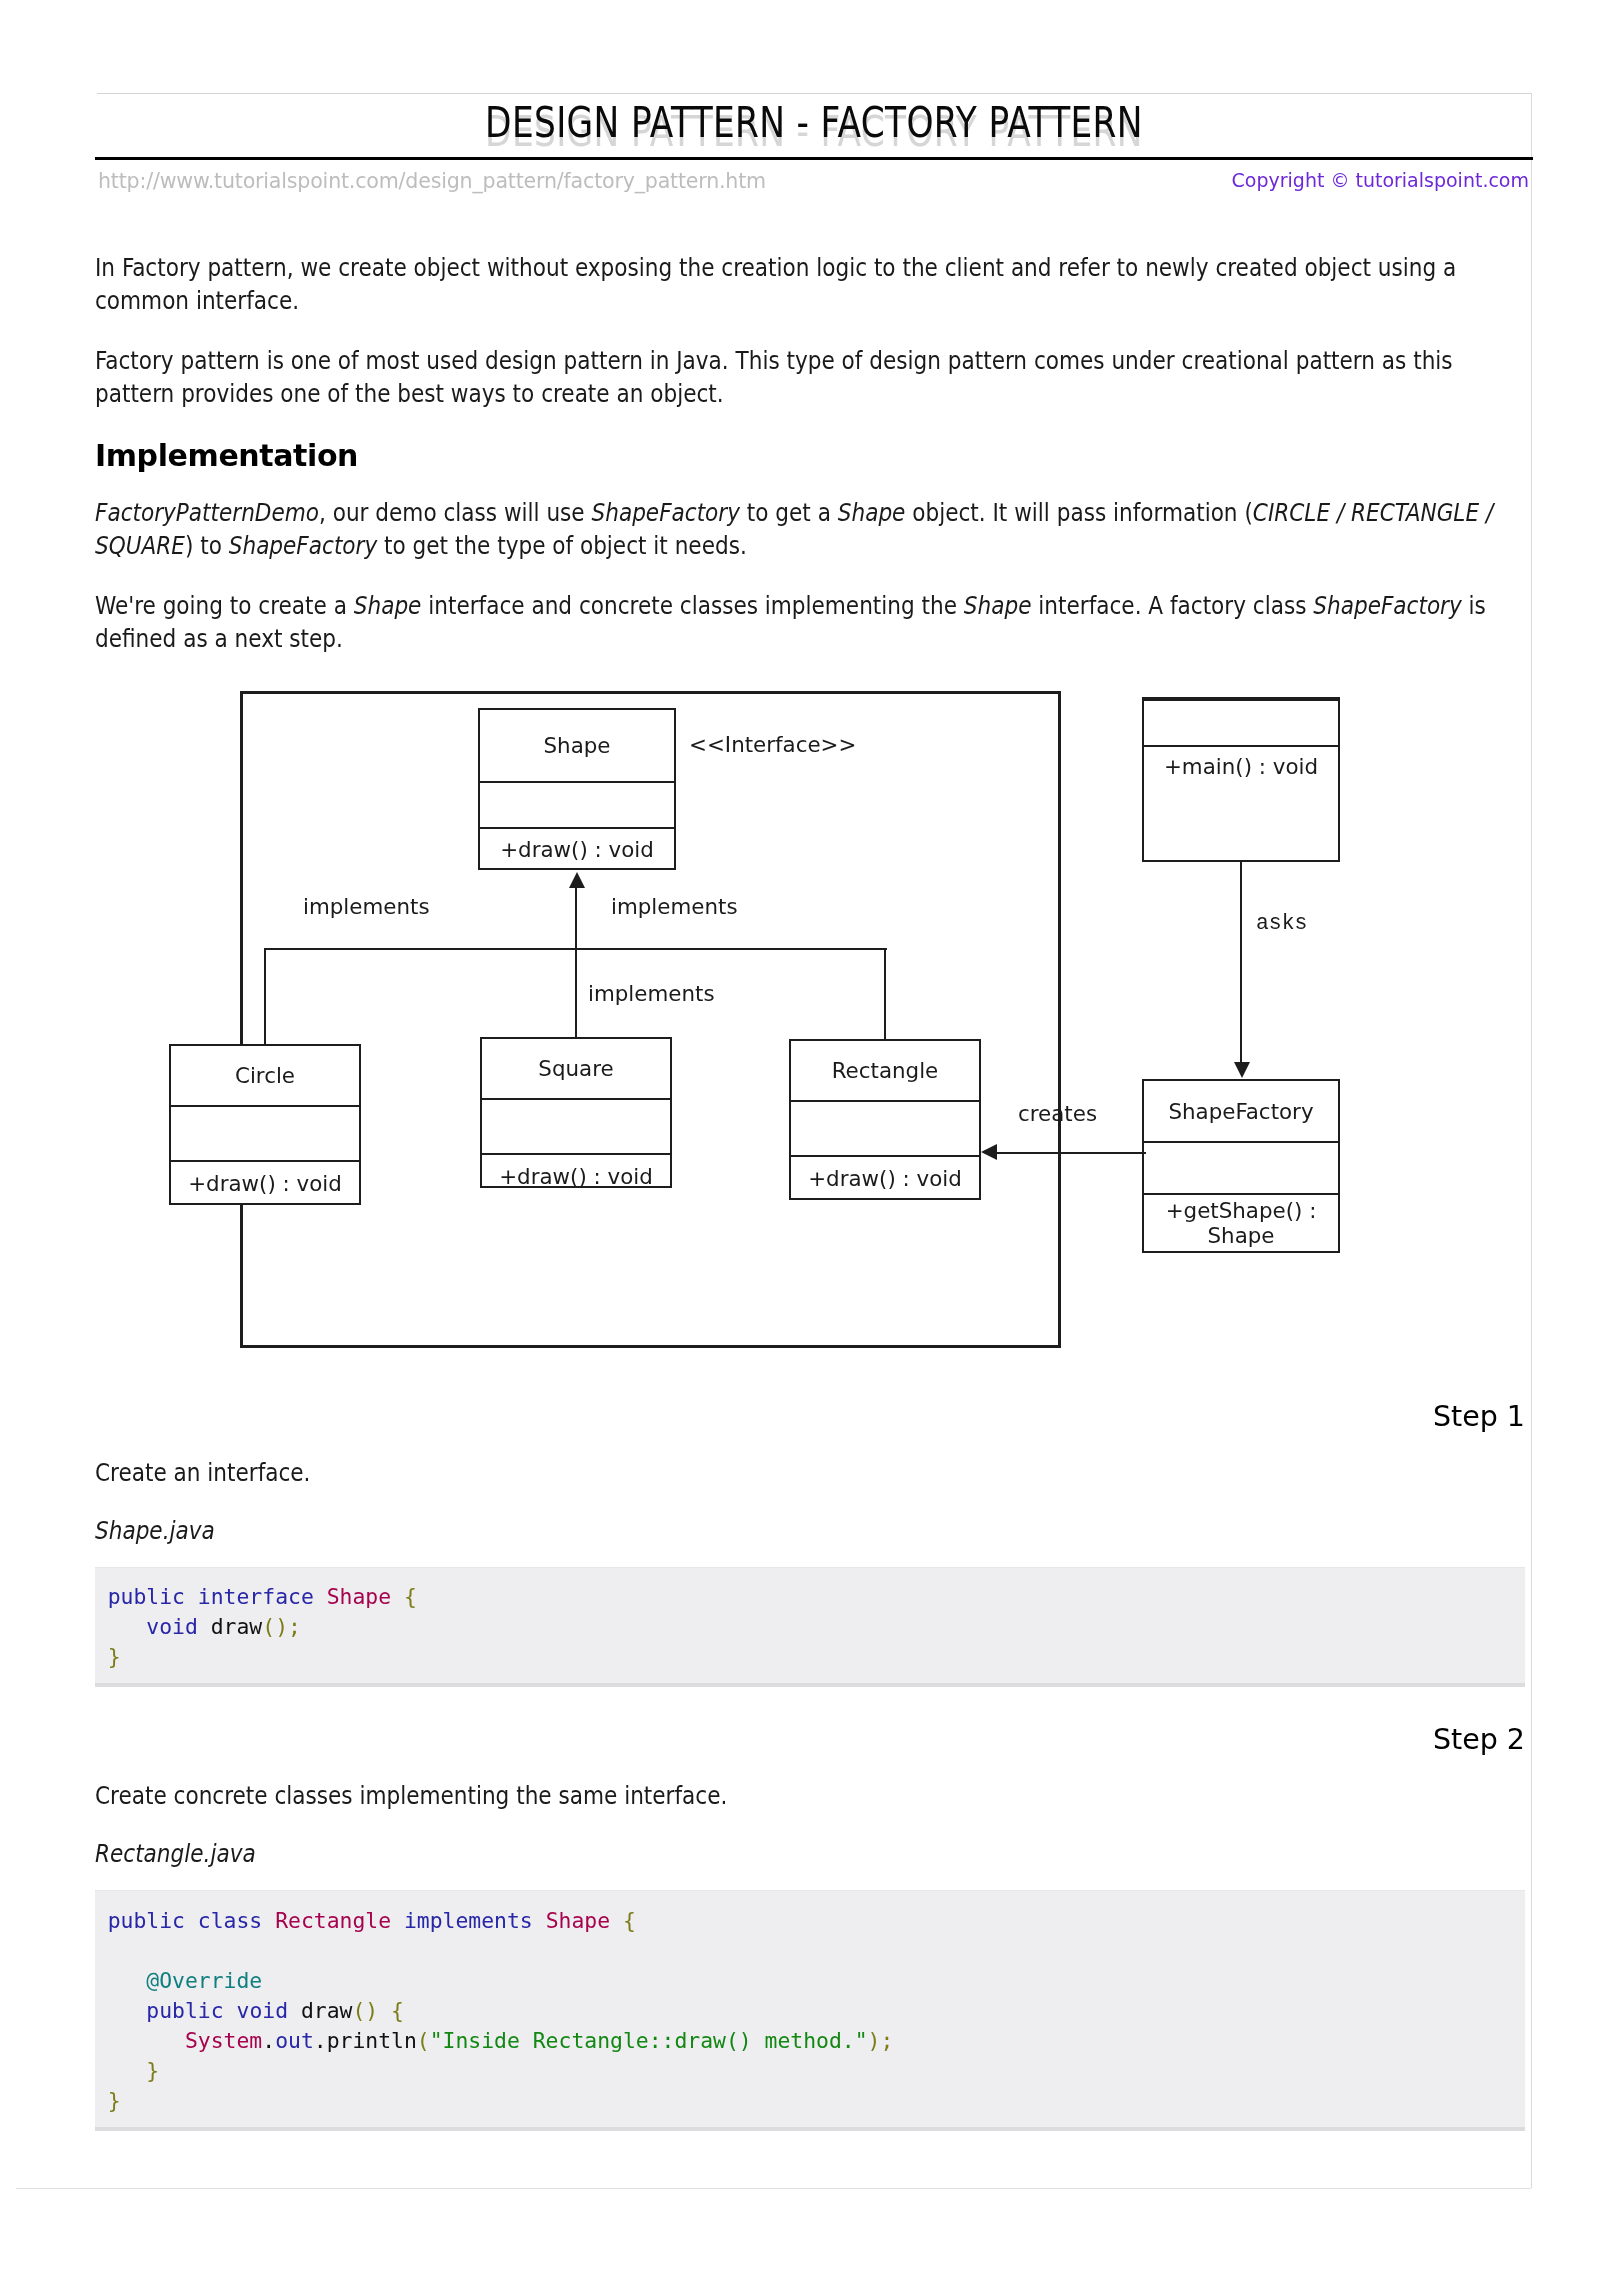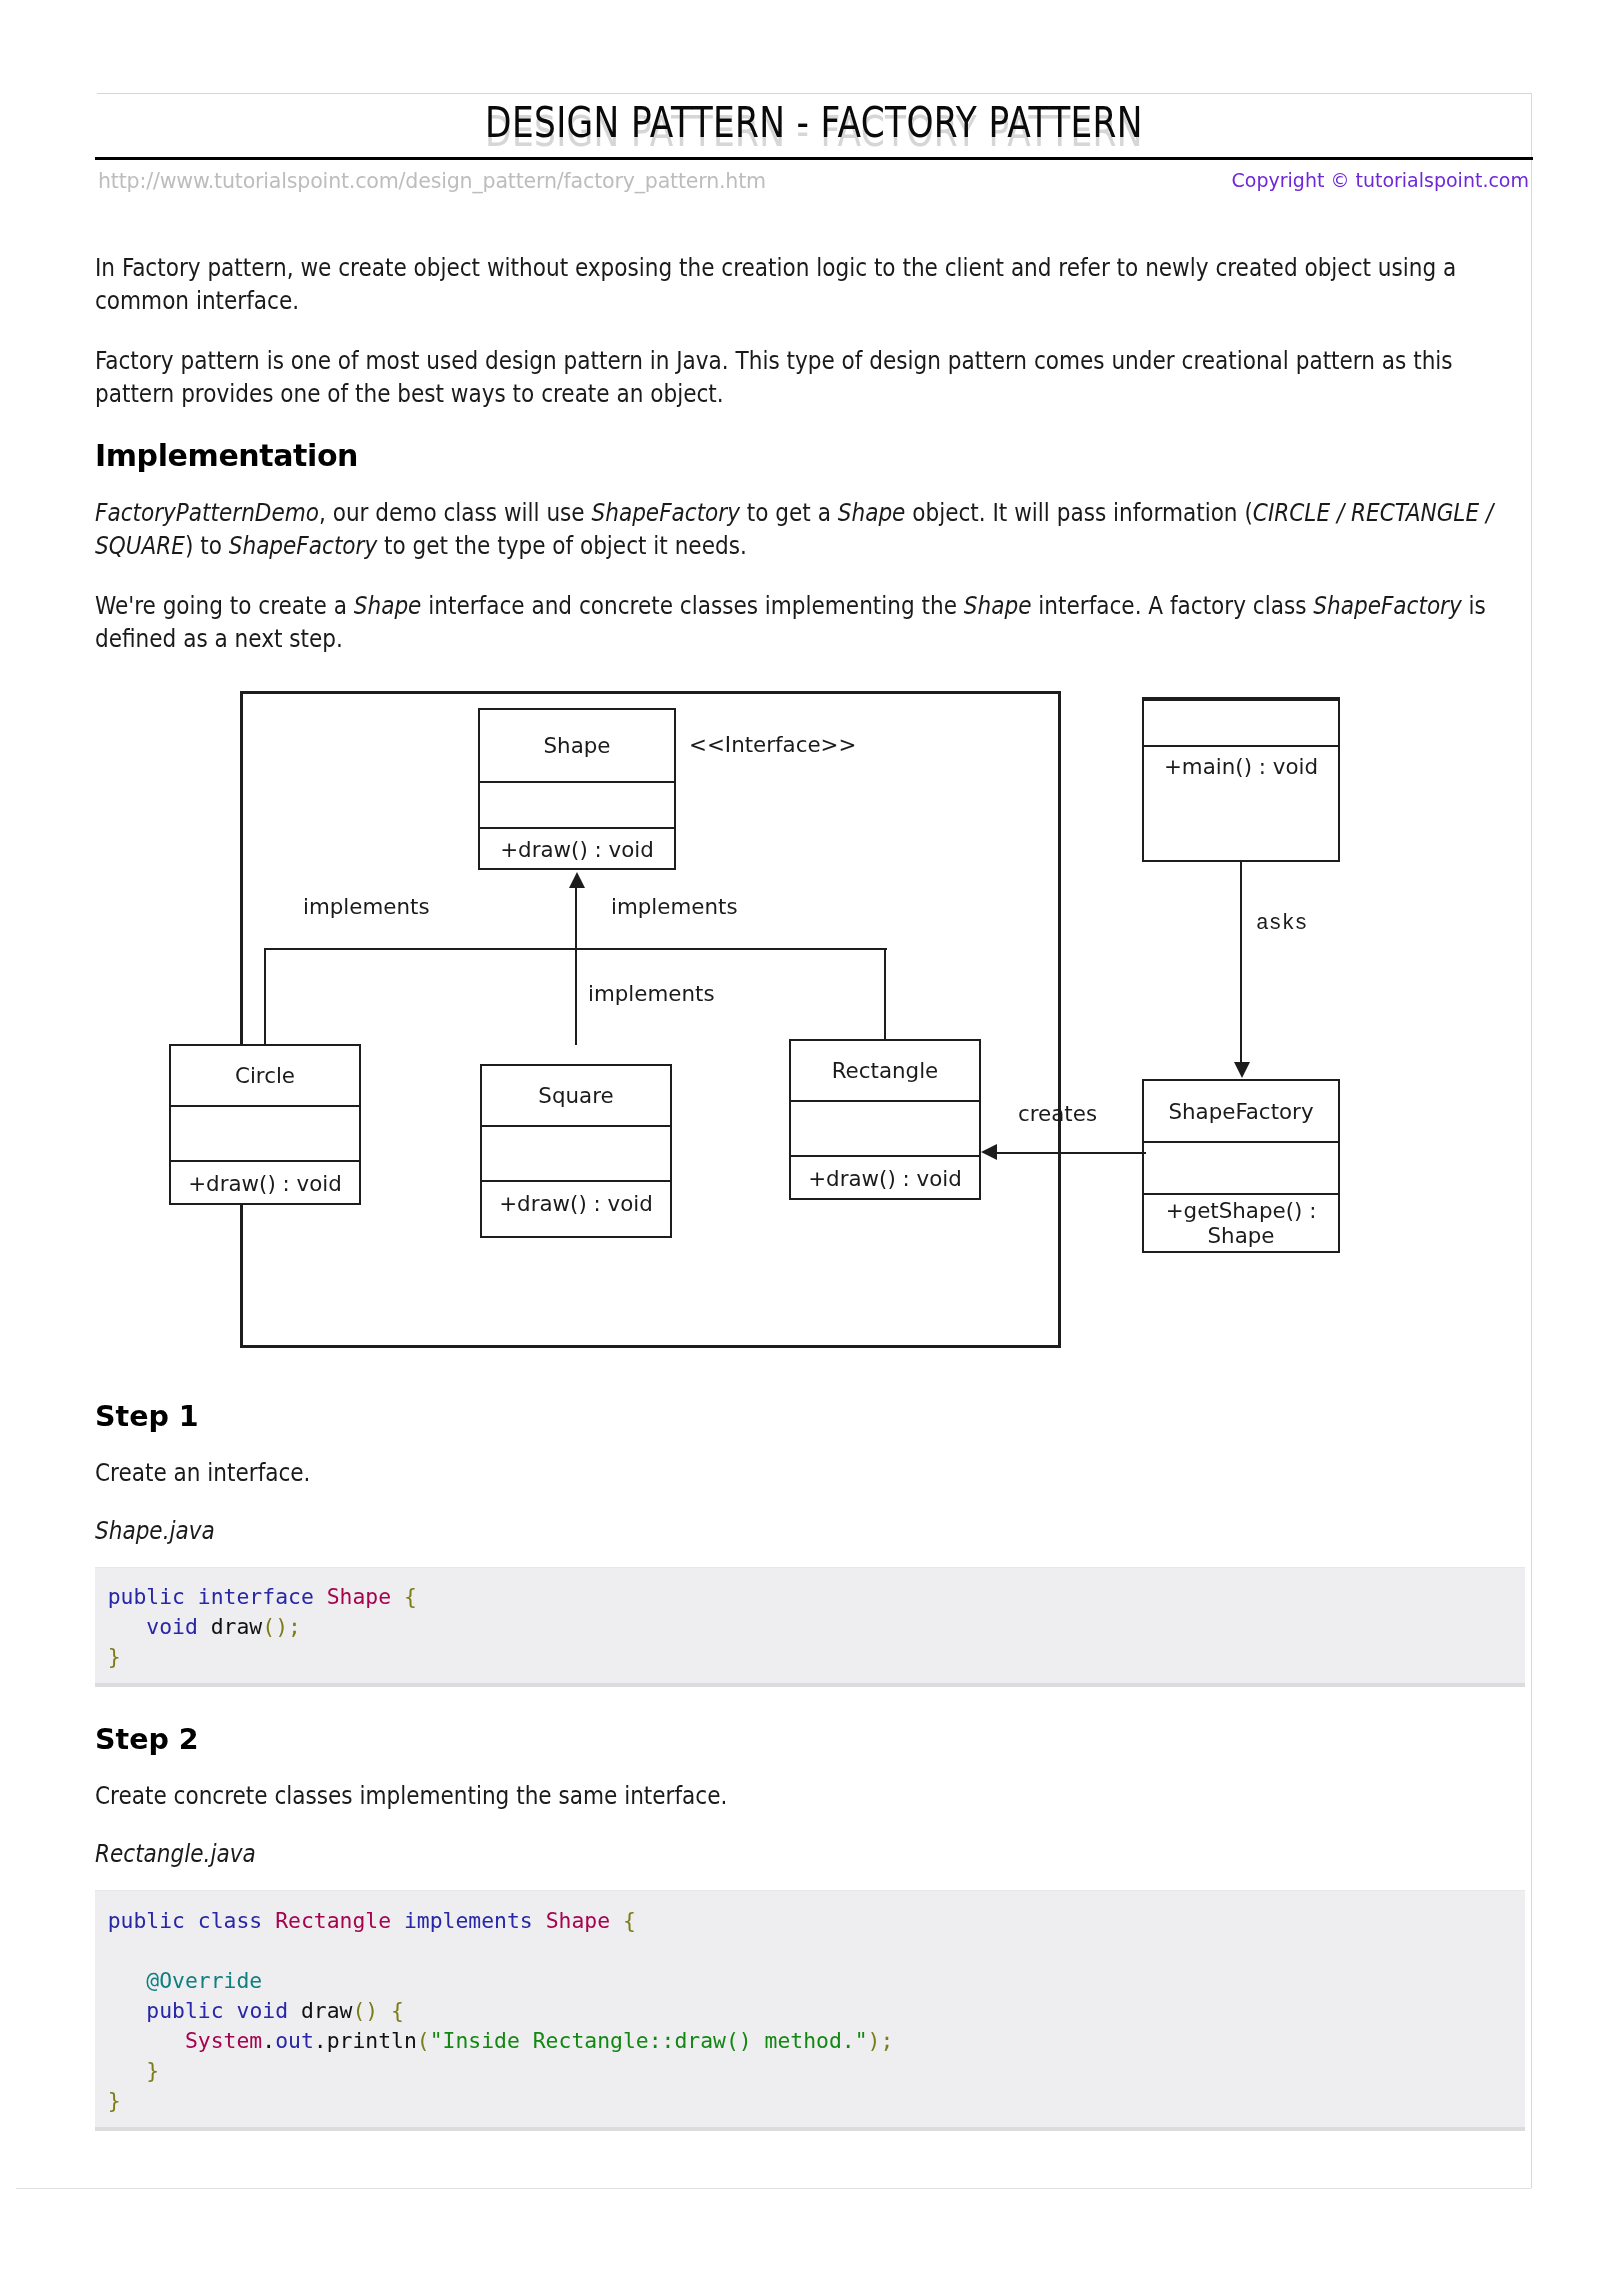--- a/index.html
+++ b/index.html
@@ -123,22 +123,23 @@
     font-family: "DejaVu Sans", sans-serif;
     font-size: 30px;
     font-weight: bold;
     color: #000;
     letter-spacing: -0.4px;
   }
   h2.step {
     margin: 36px 0 24px 0;
     font-family: "DejaVu Sans", sans-serif;
     font-size: 28.5px;
-    font-weight: bold;
+    font-weight: normal;
     color: #000;
+    text-align: right;
   }
   p.filename {
     margin: 0 0 22px 0;
     font-family: "DejaVu Sans Condensed", "Liberation Sans Narrow", "Liberation Sans", sans-serif;
     font-size: 24px;
     font-style: italic;
     color: #1a1a1a;
   }
 
   
@@ -287,21 +288,21 @@
       <div class="uml-label" style="left:208px; top:211px;">implements</div>
       <div class="uml-label" style="left:516px; top:211px;">implements</div>
       <div class="uml-label" style="left:493px; top:298px;">implements</div>
 
       <div class="uml-box" style="left:74px; top:361px; width:192px; height:161px;">
         <div class="cell" style="height:59px;">Circle</div>
         <div class="cell divider" style="height:55px;"></div>
         <div class="cell divider" style="height:44px;">+draw() : void</div>
       </div>
 
-      <div class="uml-box" style="left:385px; top:381px; width:192px; height:174px;">
+      <div class="uml-box" style="left:385px; top:354px; width:192px; height:151px;">
         <div class="cell" style="height:59px;">Square</div>
         <div class="cell divider" style="height:55px;"></div>
         <div class="cell divider" style="height:44px;">+draw() : void</div>
       </div>
 
       <div class="uml-box" style="left:694px; top:356px; width:192px; height:161px;">
         <div class="cell" style="height:59px;">Rectangle</div>
         <div class="cell divider" style="height:55px;"></div>
         <div class="cell divider" style="height:44px;">+draw() : void</div>
       </div>

